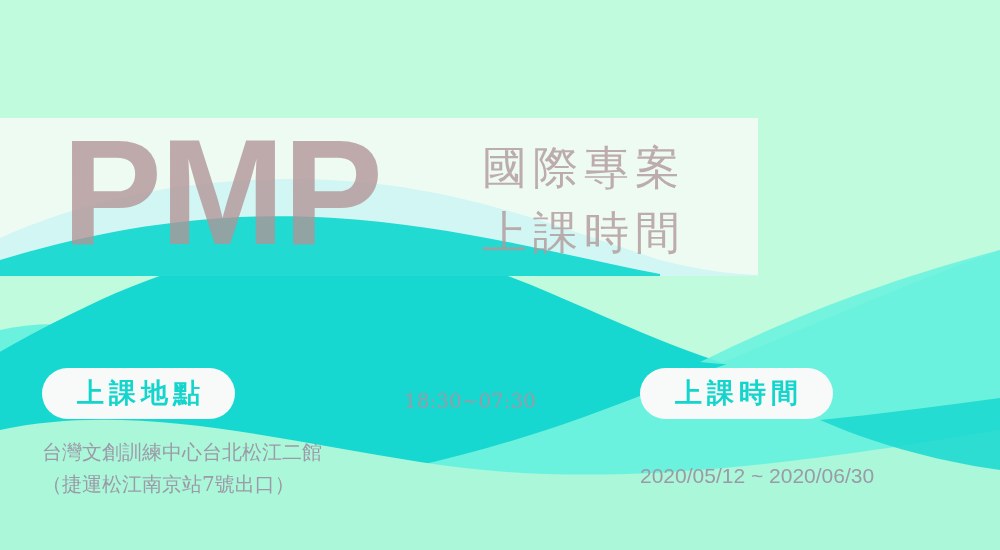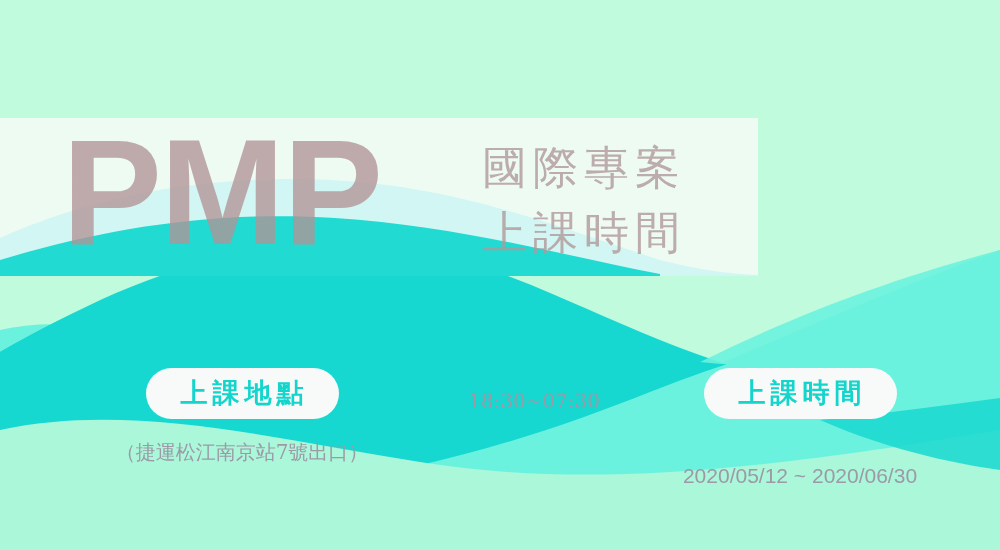--- a/index.html
+++ b/index.html
@@ -64,21 +64,20 @@
     line-height: 1.45;
     letter-spacing: 6px;
     font-weight: normal;
     margin-left: 27px;
   }
   .cn-title .line { display: block; white-space: nowrap; }
 
   
   .info-col {
     position: absolute;
-    text-align: center;
   }
   .pill {
     display: inline-block;
     background: #f7faf8;
     border-radius: 40px;
     color: #13d5cc;
     font-weight: bold;
     font-size: 27px;
     letter-spacing: 5px;
     text-indent: 5px;
@@ -149,20 +148,21 @@
     <div class="pmp">PMP</div>
     <div class="cn-title">
       <span class="line">國際專案</span>
       <span class="line">上課時間</span>
     </div>
   </div>
 
   <div class="info-col" id="col-location">
     <div class="pill">上課地點</div>
     <div class="detail">
+      <span class="line">台灣文創訓練中心台北松江二館</span>
       <span class="line">（捷運松江南京站7號出口）</span>
     </div>
   </div>
 
   <div class="info-col" id="col-time">
     <div class="detail">
       <span class="line">18:30~07:30</span>
     </div>
   </div>
 

